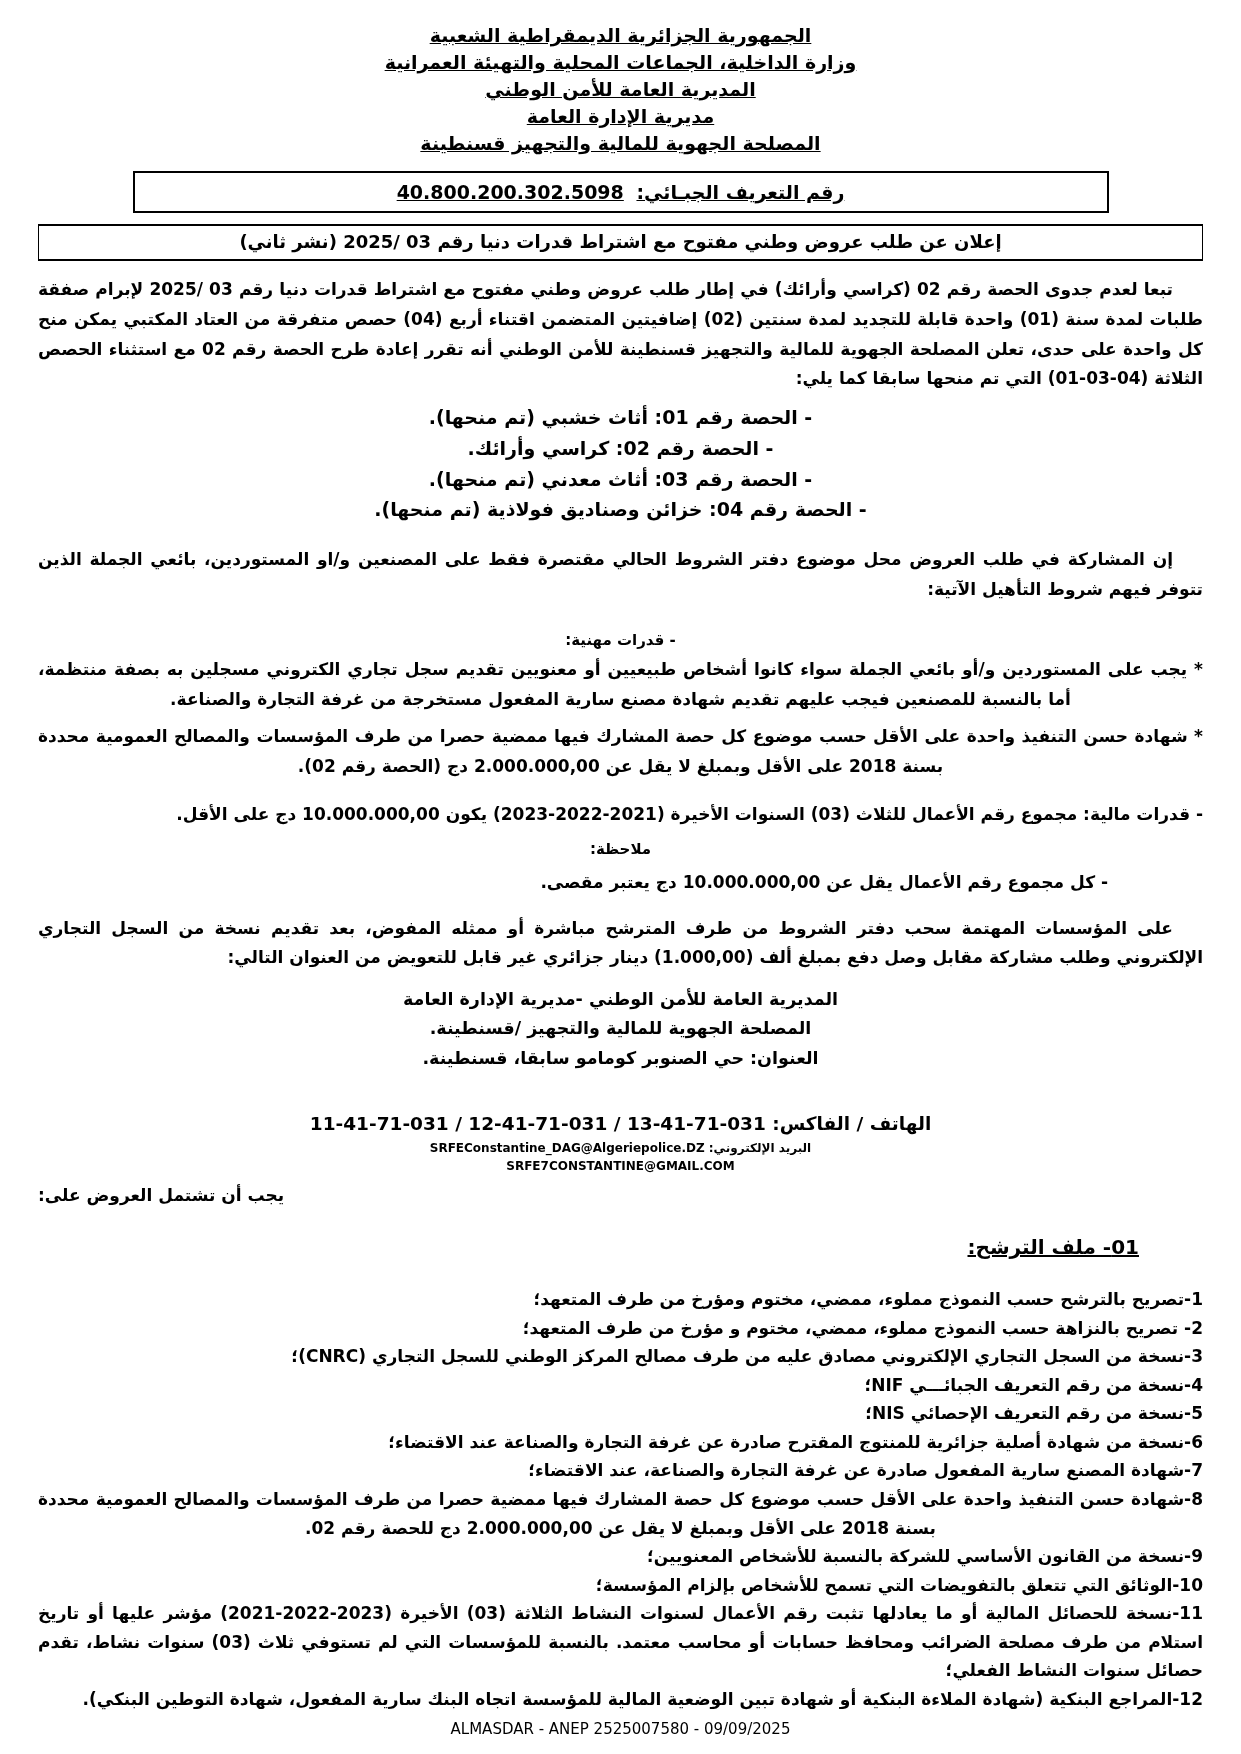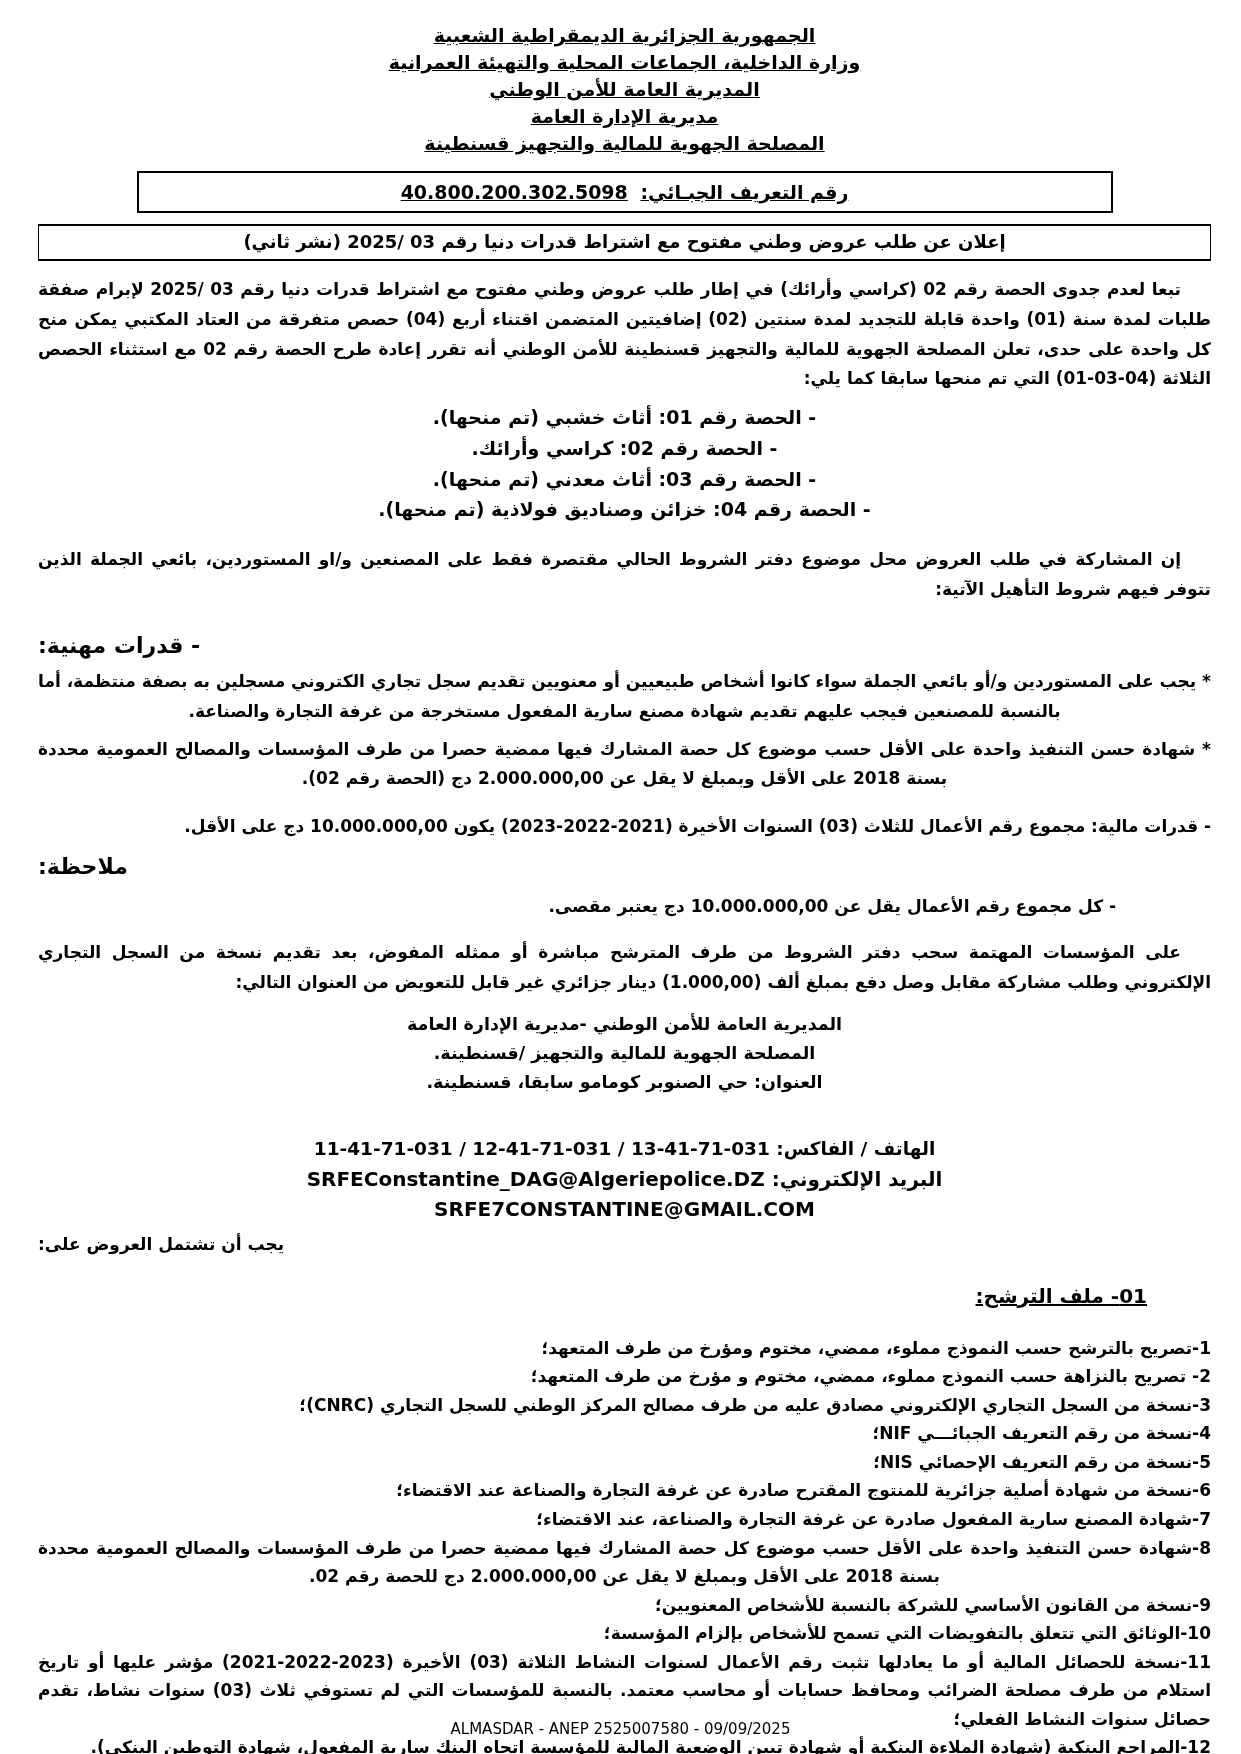--- a/index.html
+++ b/index.html
@@ -6,21 +6,21 @@
   html, body { background: #ffffff; }
   body {
     width: 1241px; height: 1754px;
     position: relative;
     color: #000;
     font-family: "DejaVu Sans", sans-serif;
     font-weight: bold;
   }
   .page {
     position: absolute; inset: 0;
-    padding: 22px 30px 0 38px;
+    padding: 22px 38px 0 38px;
     direction: rtl;
   }
 
   .letterhead { text-align: center; font-size: 19px; line-height: 27px; }
   .letterhead .lh-line { display: block; text-decoration: underline; }
 
   .tax-box {
     width: 976px; margin: 14px auto 0 auto;
     border: 2px solid #000;
     padding: 8px 4px;
@@ -36,29 +36,29 @@
     padding: 5px 6px 7px 6px;
     text-align: center; font-size: 18px;
   }
 
   .para { font-size: 17px; line-height: 1.75; text-align: justify; margin-top: 14px; }
   .indent { text-indent: 30px; }
   .center-last { text-align-last: center; }
 
   .lots { margin-top: 8px; font-size: 19px; line-height: 1.62; text-align: center; }
 
-  .sec-head { font-size: 22px; line-height: 1.75; text-align: left; margin-top: 16px; }
+  .sec-head { font-size: 15px; line-height: 1.75; text-align: center; margin-top: 16px; }
   .tight { margin-top: 6px; }
 
   .note-item { font-size: 17px; line-height: 1.75; text-align: right; padding-left: 0; padding-right: 95px; margin-top: 6px; }
 
   .addr-block { margin-top: 12px; text-align: center; }
   .addr-line { font-size: 17.5px; line-height: 1.68; }
   .phone-line { font-size: 18.5px; line-height: 1.62; margin-top: 36px; }
-  .email-line { font-size: 20px; line-height: 1.5; }
+  .email-line { font-size: 12px; line-height: 1.5; }
 
   .offers-line { font-size: 17px; text-align: left; padding-right: 104px; margin-top: 10px; }
 
   .file-head { font-size: 20px; text-align: right; padding-right: 64px; margin-top: 30px; }
   .file-head span { text-decoration: underline; }
 
   .req-list { margin-top: 26px; }
   .req { font-size: 17px; line-height: 1.68; text-align: right; }
   .req.justify { text-align: justify; }
   .req.justify-centerlast { text-align: justify; text-align-last: center; }

